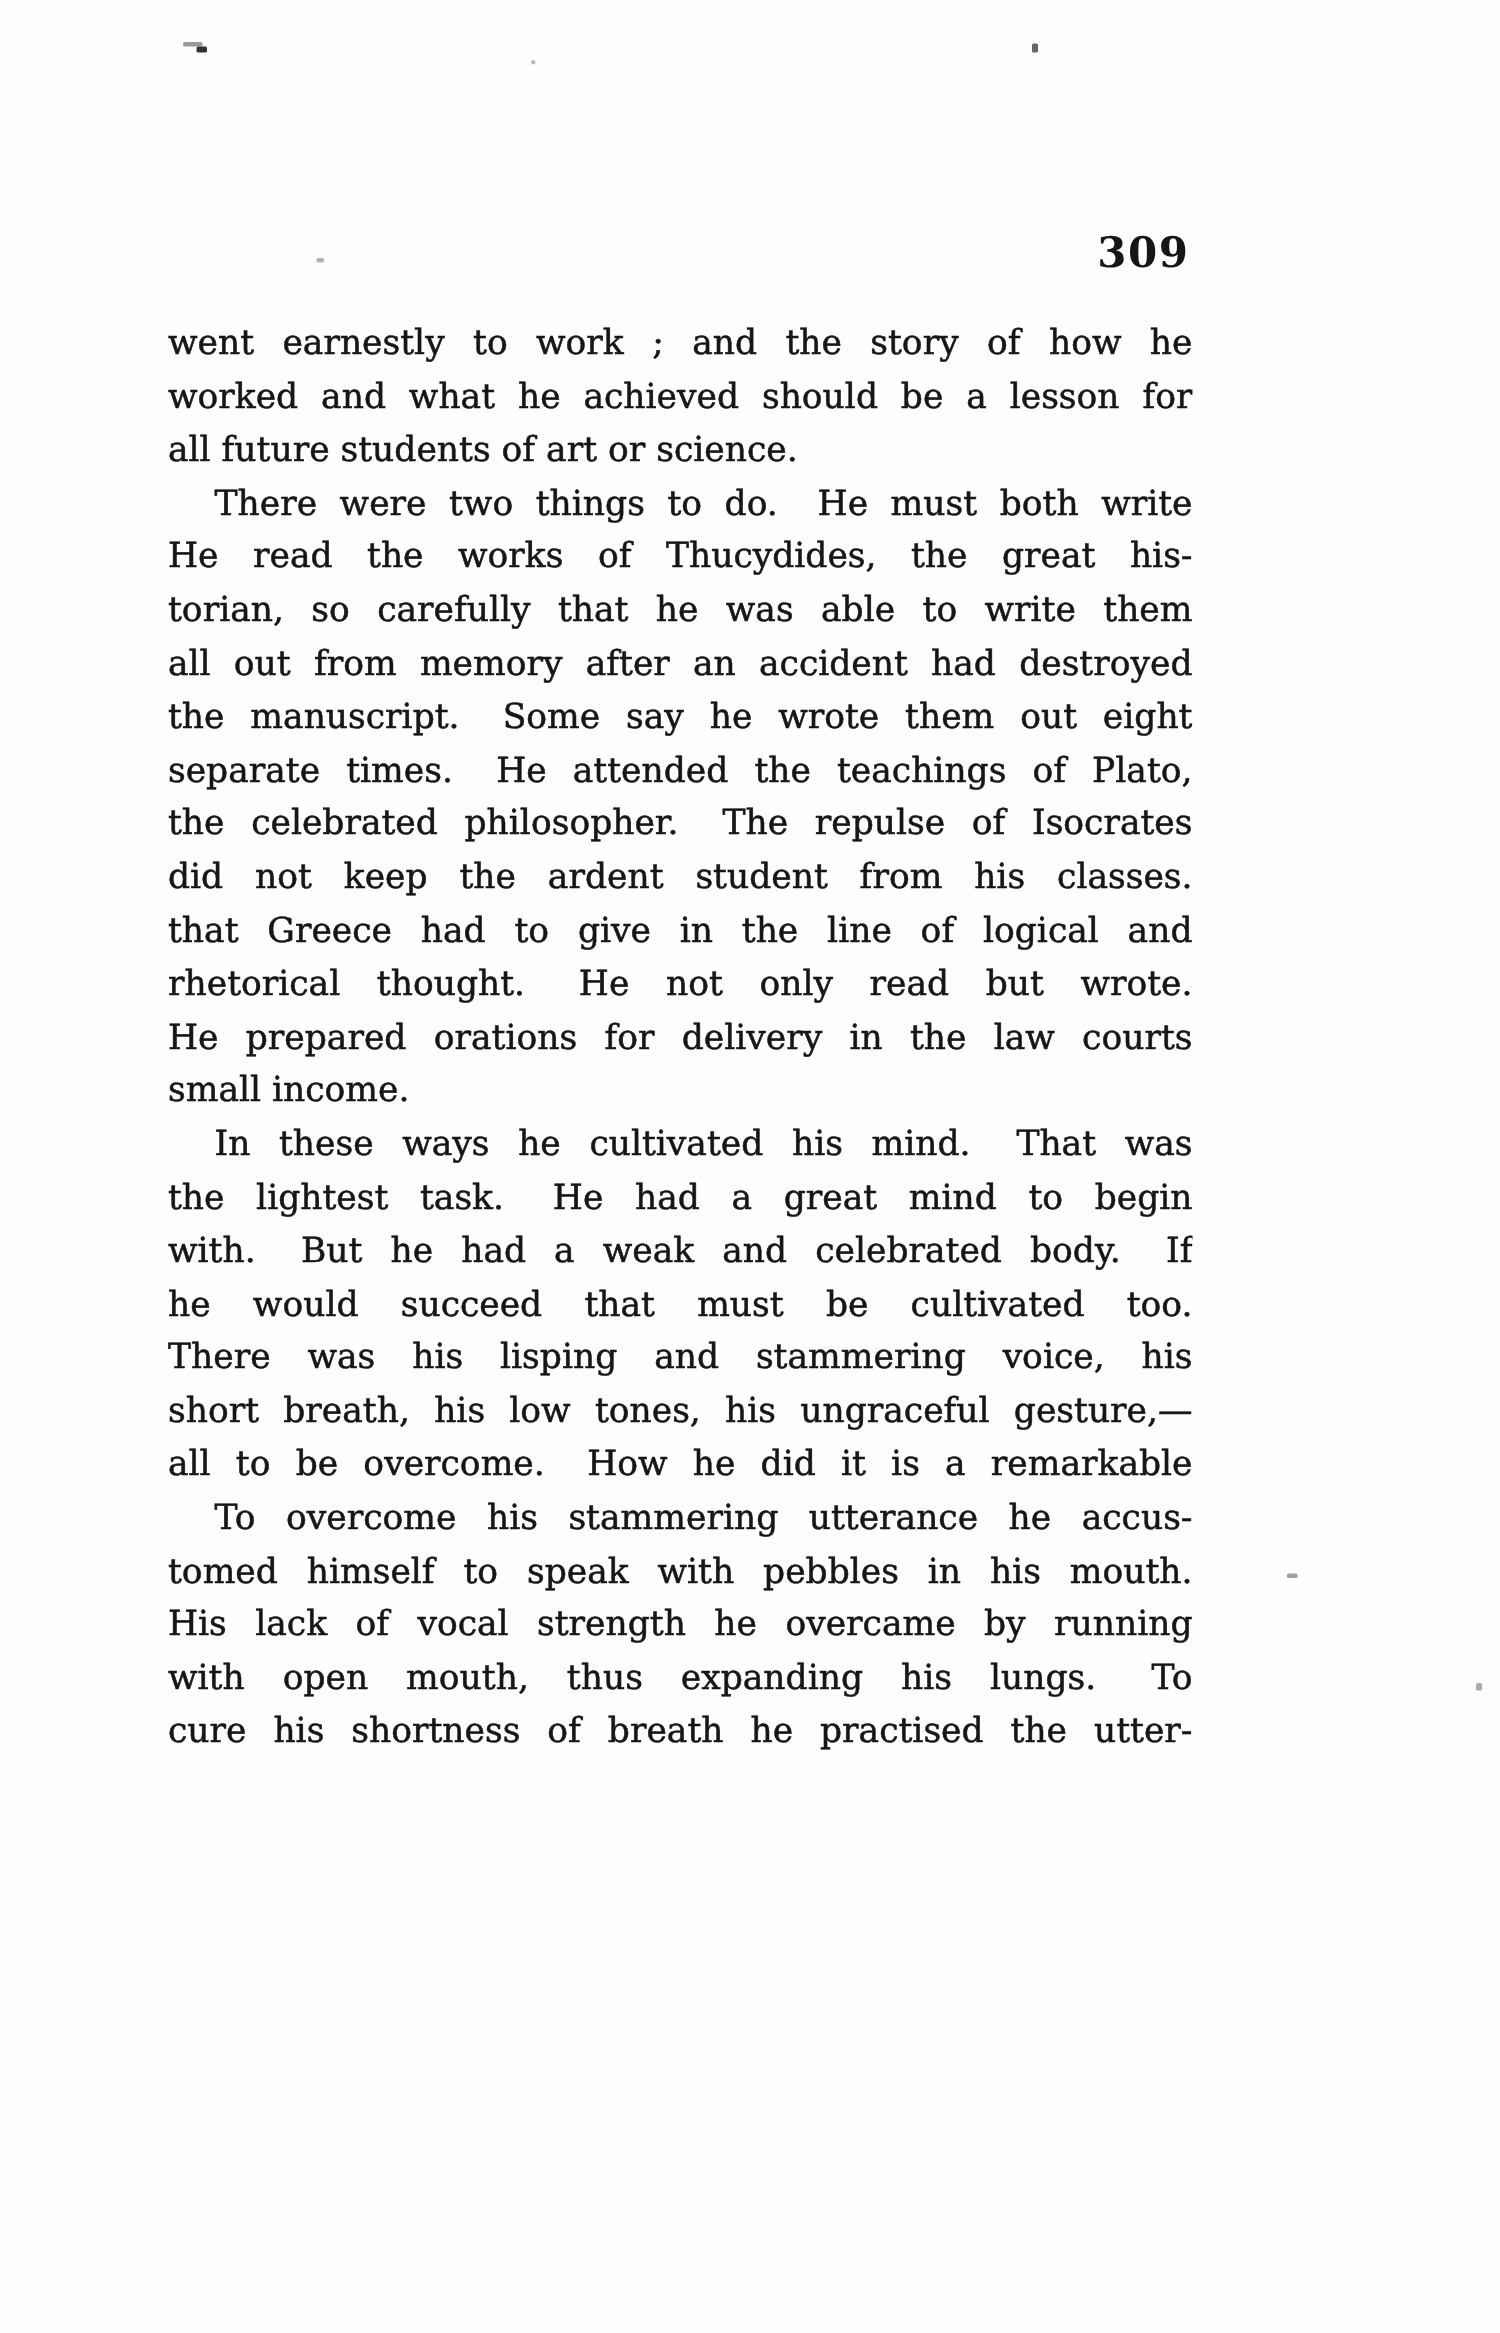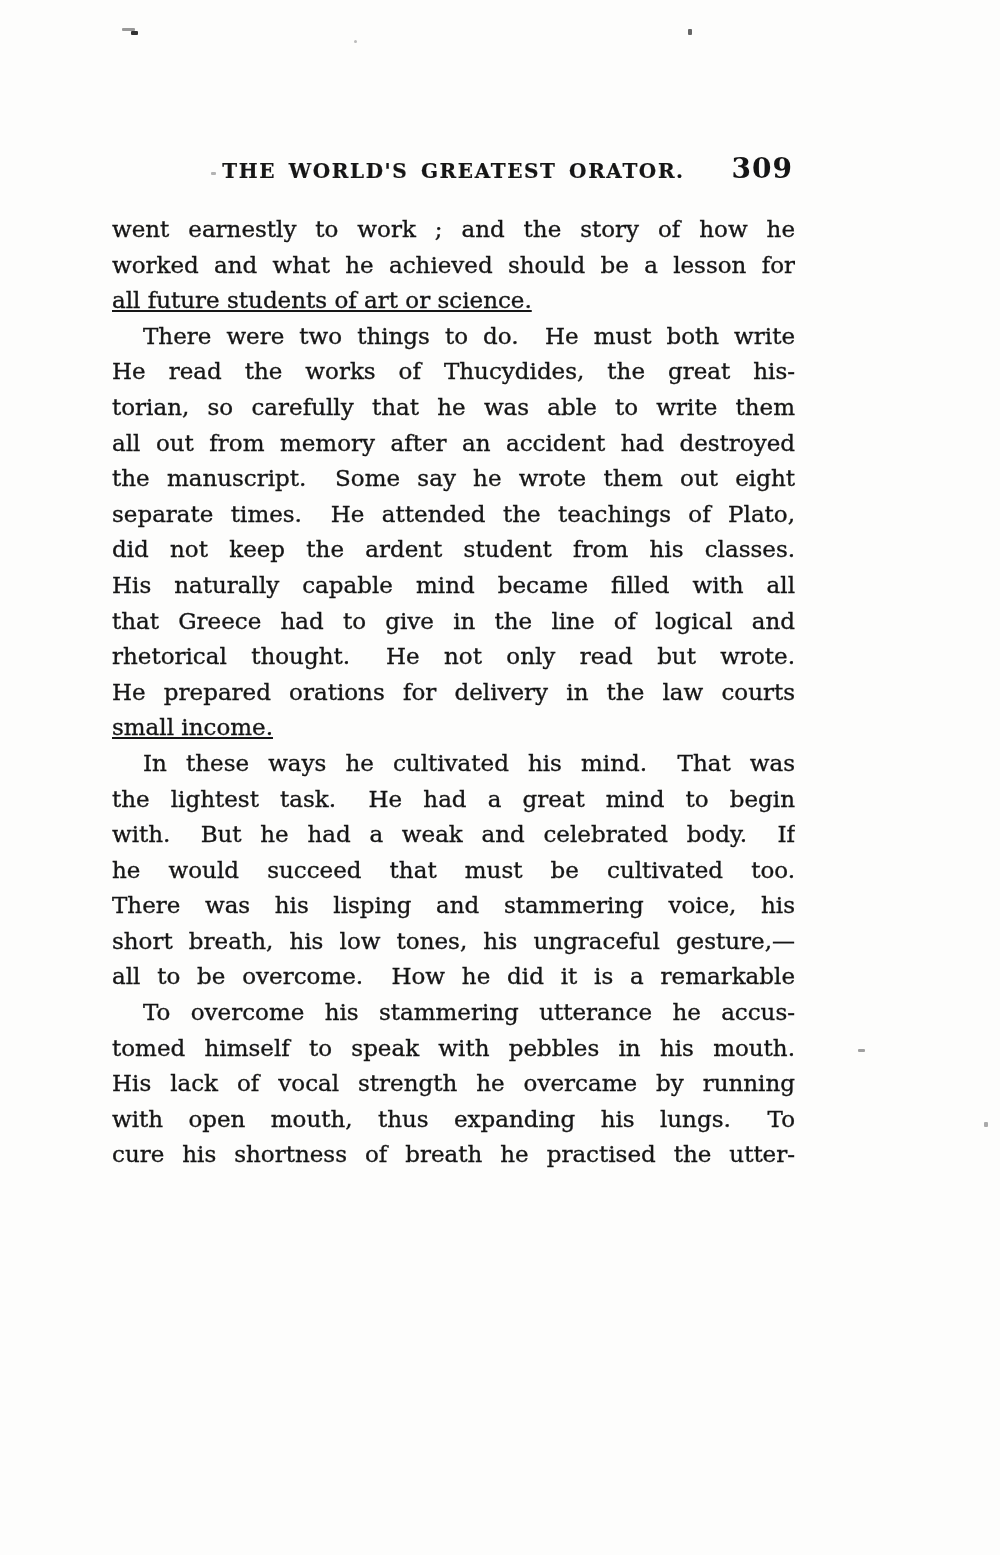--- a/index.html
+++ b/index.html
@@ -52,46 +52,44 @@
     text-align: justify;
     text-align-last: justify;
     -webkit-text-stroke: 0.35px #161616;
     box-sizing: border-box;
     overflow: hidden;
     white-space: nowrap;
   }
   .line.nojust {
     text-align: center;
     text-align-last: left;
-    text-decoration: underline;
   }
   .line.indent { padding-left: 31px; }
   .speck { position: absolute; display: block; }
 </style>
 </head>
 <body>
 
 <div class="page">
   <div class="header">
-    <span class="running-title">THE WORLD'S GREATEST ORATOR.</span>
     <span class="pagenum">309</span>
   </div>
 
   <div class="textblock" id="textblock">
       <div class="line">went earnestly to work ; and the story of how he</div>
       <div class="line">worked and what he achieved should be a lesson for</div>
       <div class="line nojust">all future students of art or science.</div>
       <div class="line indent">There were two things to do.  He must both write</div>
       <div class="line">He read the works of Thucydides, the great his-</div>
       <div class="line">torian, so carefully that he was able to write them</div>
       <div class="line">all out from memory after an accident had destroyed</div>
       <div class="line">the manuscript.  Some say he wrote them out eight</div>
       <div class="line">separate times.  He attended the teachings of Plato,</div>
+      <div class="line">the celebrated philosopher.  The repulse of Isocrates</div>
       <div class="line">did not keep the ardent student from his classes.</div>
-      <div class="line">His naturally capable mind became filled with all</div>
       <div class="line">that Greece had to give in the line of logical and</div>
       <div class="line">rhetorical thought.  He not only read but wrote.</div>
       <div class="line">He prepared orations for delivery in the law courts</div>
       <div class="line nojust">small income.</div>
       <div class="line indent">In these ways he cultivated his mind.  That was</div>
       <div class="line">the lightest task.  He had a great mind to begin</div>
       <div class="line">with.  But he had a weak and celebrated body.  If</div>
       <div class="line">he would succeed that must be cultivated too.</div>
       <div class="line">There was his lisping and stammering voice, his</div>
       <div class="line">short breath, his low tones, his ungraceful gesture,—</div>

